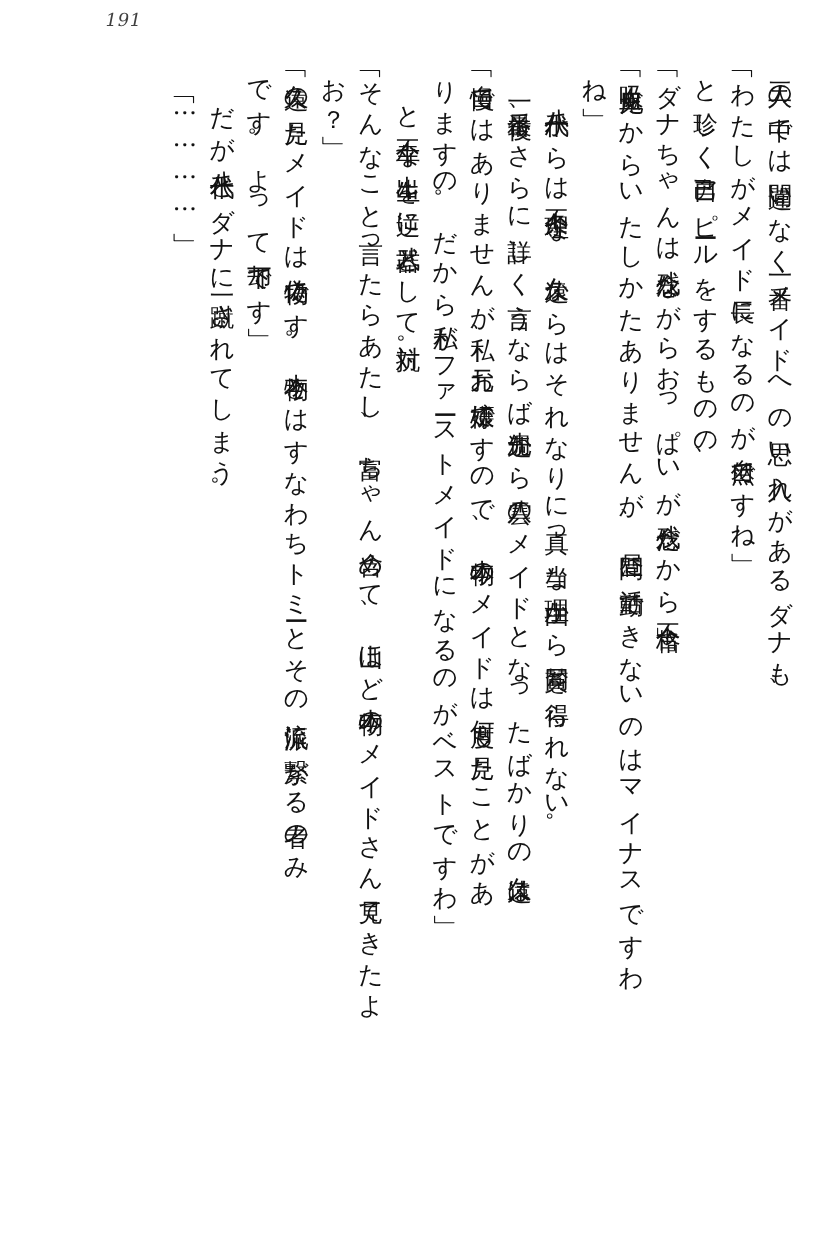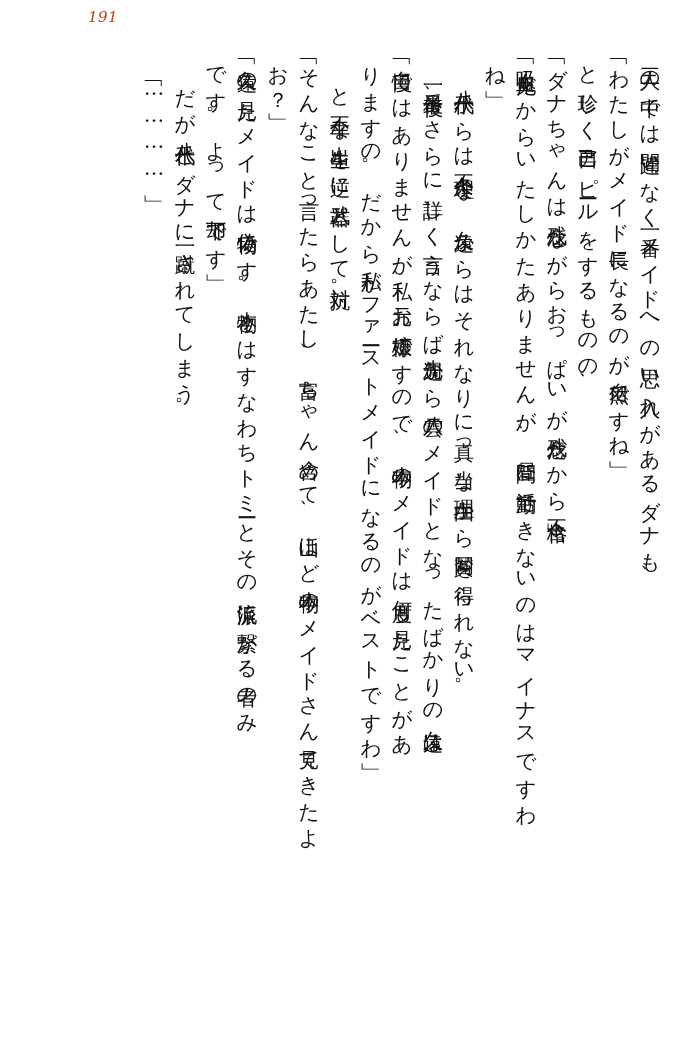--- a/index.html
+++ b/index.html
@@ -21,21 +21,21 @@
     box-sizing: border-box;
   }
   .page-number {
     position: absolute;
     top: 8px;
     left: 88px;
     font-family: "DejaVu Serif", "Liberation Serif", serif;
     font-style: italic;
     font-size: 15px;
     letter-spacing: 0.5px;
-    color: #c2410c;
+    color: #404040;
   }
   .text-body {
     position: absolute;
     top: 52px;
     right: 30px;
     bottom: 22px;
     left: 46px;
     display: flex;
     flex-direction: row-reverse;
     justify-content: flex-start;

